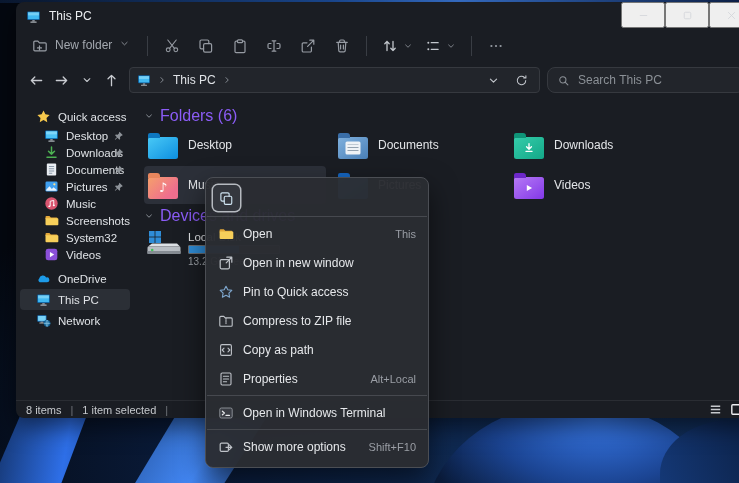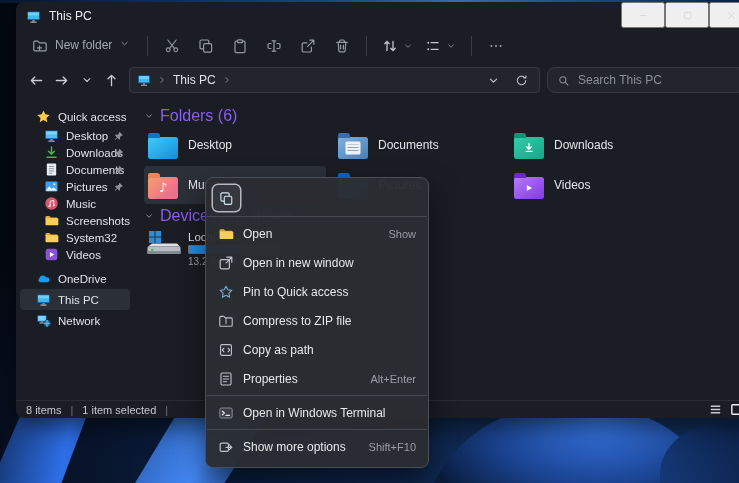--- a/index.html
+++ b/index.html
@@ -603,21 +603,21 @@
     <div class="cm-div"></div>
     <div id="cm-items">
         <div class="cm-item">
           <span class="mi" data-icon="open-folder-icon">
             <svg viewBox="0 0 16 16">
               <path d="M1.6 4.2a1 1 0 011-1h3.2l1.5 1.5h6.1a1 1 0 011 1v.8H1.6z" fill="#e3a83a"></path>
               <path d="M1.6 5.6h12.8a.9.9 0 01.9.9v5.6a1 1 0 01-1 1H2.6a1 1 0 01-1-1z" fill="#f7cf5a"></path>
             </svg>
           </span>
           <span>Open</span>
-          <span class="cm-short">Show</span>
+          <span class="cm-short">This</span>
         </div>
         <div class="cm-item">
           <span class="mi" data-icon="open-new-window-icon">
             <svg viewBox="0 0 16 16" fill="none" stroke="currentColor" stroke-width="1.2" stroke-linecap="round" stroke-linejoin="round">
               <rect x="2.2" y="4.6" width="9.2" height="9.2" rx="1.2"></rect>
               <path d="M8.8 2.2h5v5M13.5 2.5L8.2 7.8"></path>
             </svg>
           </span>
           <span>Open in new window</span>
         </div>
@@ -648,21 +648,21 @@
           <span>Copy as path</span>
         </div>
         <div class="cm-item">
           <span class="mi" data-icon="properties-icon">
             <svg viewBox="0 0 16 16" fill="none" stroke="currentColor" stroke-width="1.1" stroke-linecap="round" stroke-linejoin="round">
               <rect x="3" y="2" width="10" height="12" rx="1.2"></rect>
               <path d="M5.4 5.2h5.2M5.4 8h5.2M5.4 10.8h3.2"></path>
             </svg>
           </span>
           <span>Properties</span>
-          <span class="cm-short">Alt+Enter</span>
+          <span class="cm-short">Alt+Local</span>
         </div>
         <div class="cm-div"></div>
         <div class="cm-item">
           <span class="mi" data-icon="terminal-icon">
             <svg viewBox="0 0 16 16">
               <rect x="1.8" y="3" width="12.4" height="10" rx="1.6" fill="#3a3d44" stroke="#9ea3aa" stroke-width=".8"></rect>
               <path d="M4.4 6.2l2 1.8-2 1.8" fill="none" stroke="#e8eaec" stroke-width="1.2" stroke-linecap="round" stroke-linejoin="round"></path>
               <path d="M8 10.4h3.4" stroke="#e8eaec" stroke-width="1.2" stroke-linecap="round"></path>
             </svg>
           </span>

